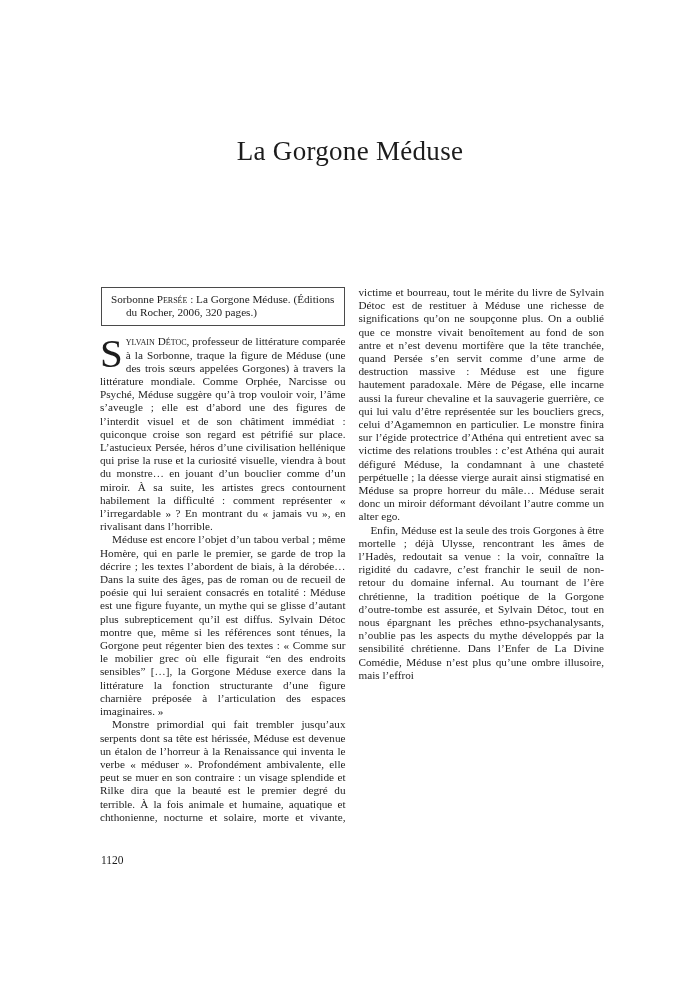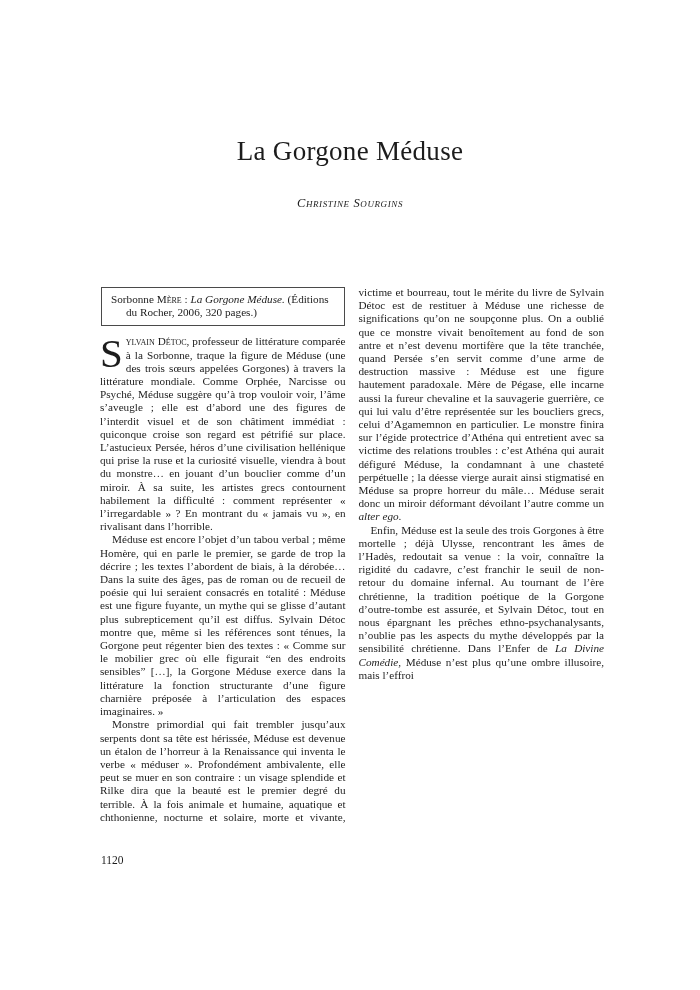--- a/index.html
+++ b/index.html
@@ -54,21 +54,21 @@
     border: 1px solid #4a4a4a;
     padding: 5px 7px 6px 9px;
     margin: 1px 1px 9px 1px;
   }
   .cite-box p {
     padding-left: 15px;
     text-indent: -15px;
     text-align: left;
   }
   .smallcaps { font-variant: small-caps; }
-  .italic { font-style: italic; }
+  .italic { }
   .dropcap {
     float: left;
     font-size: 41px;
     line-height: 33px;
     padding: 2px 3px 0 0;
   }
   p.indent { text-indent: 12px; }
   .pagenum {
     position: absolute;
     left: 101px;
@@ -77,26 +77,25 @@
     margin-top: 20px;
   }
 </style>
 </head>
 <body>
 
 <div class="page">
 
   <h1 class="title">La Gorgone Méduse</h1>
 
-  <div class="author">Christine Sourgins</div>
 
   <div class="columns">
 
     <div class="cite-box">
-      <p><span>Sorbonne </span><span class="smallcaps">Mère</span><span> : </span><span class="italic">La Gorgone Méduse.</span><span> (Éditions du Rocher, 2006, 320 pages.)</span></p>
+      <p><span>Sorbonne </span><span class="smallcaps">Persée</span><span> : </span><span class="italic">La Gorgone Méduse.</span><span> (Éditions du Rocher, 2006, 320 pages.)</span></p>
     </div>
 
     <p><span class="dropcap">S</span><span class="smallcaps">ylvain Détoc</span><span>, professeur de littérature comparée à la Sorbonne, traque la figure de Méduse (une des trois sœurs appelées Gorgones) à travers la littérature mondiale. Comme Orphée, Narcisse ou Psyché, Méduse suggère qu’à trop vouloir voir, l’âme s’aveugle ; elle est d’abord une des figures de l’interdit visuel et de son châtiment immédiat : quiconque croise son regard est pétrifié sur place. L’astucieux Persée, héros d’une civilisation hellénique qui prise la ruse et la curiosité visuelle, viendra à bout du monstre… en jouant d’un bouclier comme d’un miroir. À sa suite, les artistes grecs contournent habilement la difficulté : comment représenter « l’irregardable » ? En montrant du « jamais vu », en rivalisant dans l’horrible.</span></p>
 
     <p class="indent">Méduse est encore l’objet d’un tabou verbal ; même Homère, qui en parle le premier, se garde de trop la décrire ; les textes l’abordent de biais, à la dérobée… Dans la suite des âges, pas de roman ou de recueil de poésie qui lui seraient consacrés en totalité  : Méduse est une figure fuyante, un mythe qui se glisse d’autant plus subrepticement qu’il est diffus. Sylvain Détoc montre que, même si les références sont ténues, la Gorgone peut régenter bien des textes : « Comme sur le mobilier grec où elle figurait “en des endroits sensibles” […], la Gorgone Méduse exerce dans la littérature la fonction structurante d’une figure charnière préposée à l’articulation des espaces imaginaires. »</p>
 
     <p class="indent"><span>Monstre primordial qui fait trembler jusqu’aux serpents dont sa tête est hérissée, Méduse est devenue un étalon de l’horreur à la Renaissance qui inventa le verbe « méduser ». Profondément ambivalente, elle peut se muer en son contraire : un visage splendide et Rilke dira que la beauté est le premier degré du terrible. À la fois animale et humaine, aquatique et chthonienne, nocturne et solaire, morte et vivante, victime et bourreau, tout le mérite du livre de Sylvain Détoc est de restituer à Méduse une richesse de significations qu’on ne soupçonne plus. On a oublié que ce monstre vivait benoîtement au fond de son antre et n’est devenu mortifère que la tête tranchée, quand Persée s’en servit comme d’une arme de destruction massive : Méduse est une figure hautement paradoxale. Mère de Pégase, elle incarne aussi la fureur chevaline et la sauvagerie guerrière, ce qui lui valu d’être représentée sur les boucliers grecs, celui d’Agamemnon en particulier. Le monstre finira sur l’égide protectrice d’Athéna qui entretient avec sa victime des relations troubles : c’est Athéna qui aurait défiguré Méduse, la condamnant à une chasteté perpétuelle ; la déesse vierge aurait ainsi stigmatisé en Méduse sa propre horreur du mâle… Méduse serait donc un miroir déformant dévoilant l’autre comme un </span><span class="italic">alter ego</span><span>.</span></p>
 
     <p class="indent"><span>Enfin, Méduse est la seule des trois Gorgones à être mortelle ; déjà Ulysse, rencontrant les âmes de l’Hadès, redoutait sa venue : la voir, connaître la rigidité du cadavre, c’est franchir le seuil de non-retour du domaine infernal. Au tournant de l’ère chrétienne, la tradition poétique de la Gorgone d’outre-tombe est assurée, et Sylvain Détoc, tout en nous épargnant les prêches ethno-psychanalysants, n’oublie pas les aspects du mythe développés par la sensibilité chrétienne. Dans l’Enfer de </span><span class="italic">La Divine Comédie</span><span>, Méduse n’est plus qu’une ombre illusoire, mais l’effroi</span></p>
 

